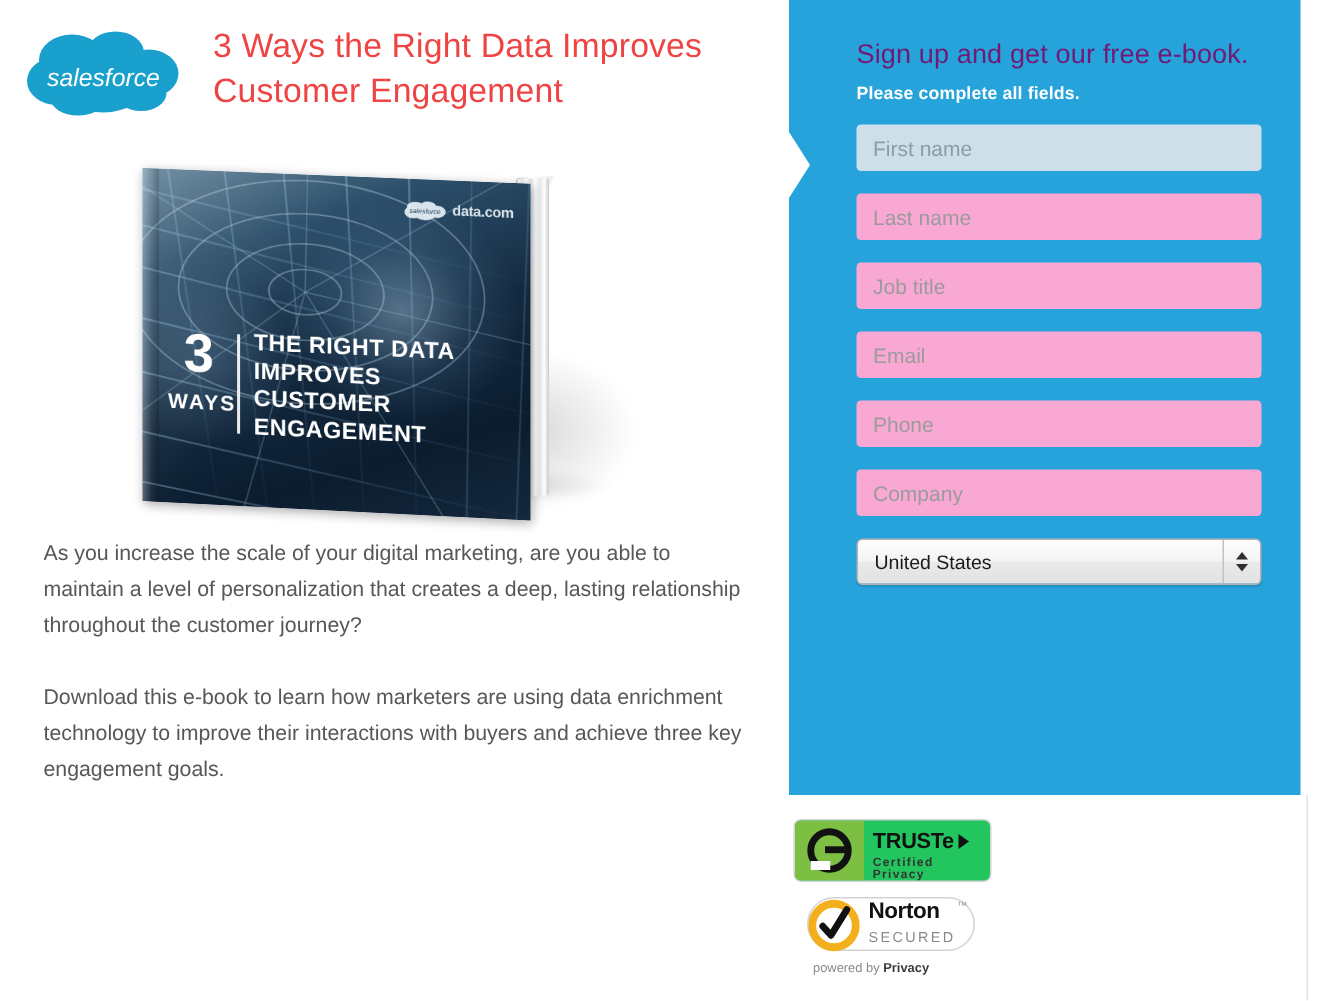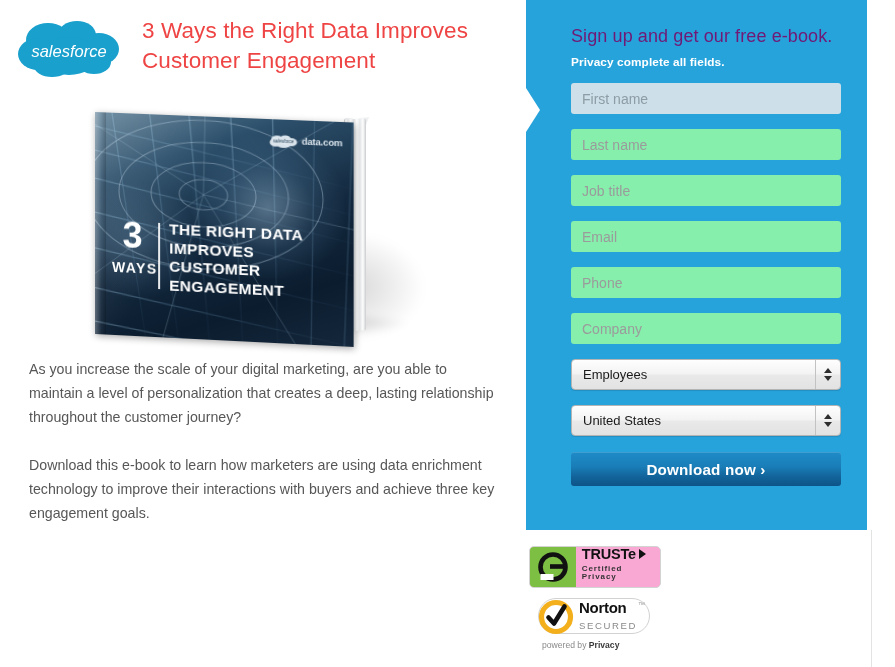--- a/index.html
+++ b/index.html
@@ -228,21 +228,21 @@
 
   .fields { margin-top: 14px; }
 
   .txt-field {
     display: block;
     width: 270px;
     height: 31px;
     margin-bottom: 15px;
     border: none;
     border-radius: 3px;
-    background: #86efac;
+    background: #f9a8d4;
     font-family: "Liberation Sans", sans-serif;
     font-size: 14px;
     color: #4a4a4a;
     padding: 0 11px;
     outline: none;
   }
   .txt-field::placeholder { color: #9b9b9b; opacity: 1; }
   .txt-field.focused { background: #cddfe9; }
   .txt-field.focused::placeholder { color: #8d9ca5; }
 
@@ -308,24 +308,24 @@
     position: absolute;
     left: 871px; top: 530px;
     width: 1px; height: 137px;
     background: #e3e3e3;
   }
 
   .truste-badge {
     position: absolute;
     left: 3px; top: 16px;
     width: 132px; height: 42px;
-    background: #f9a8d4;
+    background: #22c55e;
     border: 1px solid #d3d3d3;
     border-radius: 5px;
-    display: flex; align-items: flex-start;
+    display: flex; align-items: flex-end;
     overflow: hidden;
   }
   .truste-green {
     position: relative;
     width: 46px; height: 100%;
     background: #7dbf43;
     display: flex; align-items: center; justify-content: center;
   }
   .truste-etxt {
     margin-left: 6px;
@@ -520,53 +520,45 @@
       <p>Download this e-book to learn how marketers are using data enrichment technology to improve their interactions with buyers and achieve three key engagement goals.</p>
     </div>
 
   </div>
 
   <div class="form-panel">
 
     <div class="panel-inner">
 
       <div class="signup-head">Sign up and get our free e-book.</div>
-      <div class="signup-sub">Privacy complete all fields.</div>
+      <div class="signup-sub">Please complete all fields.</div>
 
       <div class="fields">
 
         <input class="txt-field focused" type="text" placeholder="First name" style="">
 
         <input class="txt-field" type="text" placeholder="Last name" style="">
 
         <input class="txt-field" type="text" placeholder="Job title" style="">
 
         <input class="txt-field" type="text" placeholder="Email" style="">
 
         <input class="txt-field" type="text" placeholder="Phone" style="">
 
         <input class="txt-field" type="text" placeholder="Company" style="">
 
-        <div class="sel-field">
-          <span class="sel-label">Employees</span>
-          <span class="sel-stepper">
-            <span class="tri-up"></span>
-            <span class="tri-dn"></span>
-          </span>
-        </div>
 
         <div class="sel-field">
           <span class="sel-label">United States</span>
           <span class="sel-stepper">
             <span class="tri-up"></span>
             <span class="tri-dn"></span>
           </span>
         </div>
 
-        <button class="dl-btn">Download now ›</button>
       </div>
     </div>
   </div>
 
   <div class="panel-arrow">
     <svg width="16" height="44" viewBox="0 0 16 44">
       <path d="M0 0 L14 22 L0 44 Z" fill="#ffffff"></path>
     </svg>
   </div>
 

